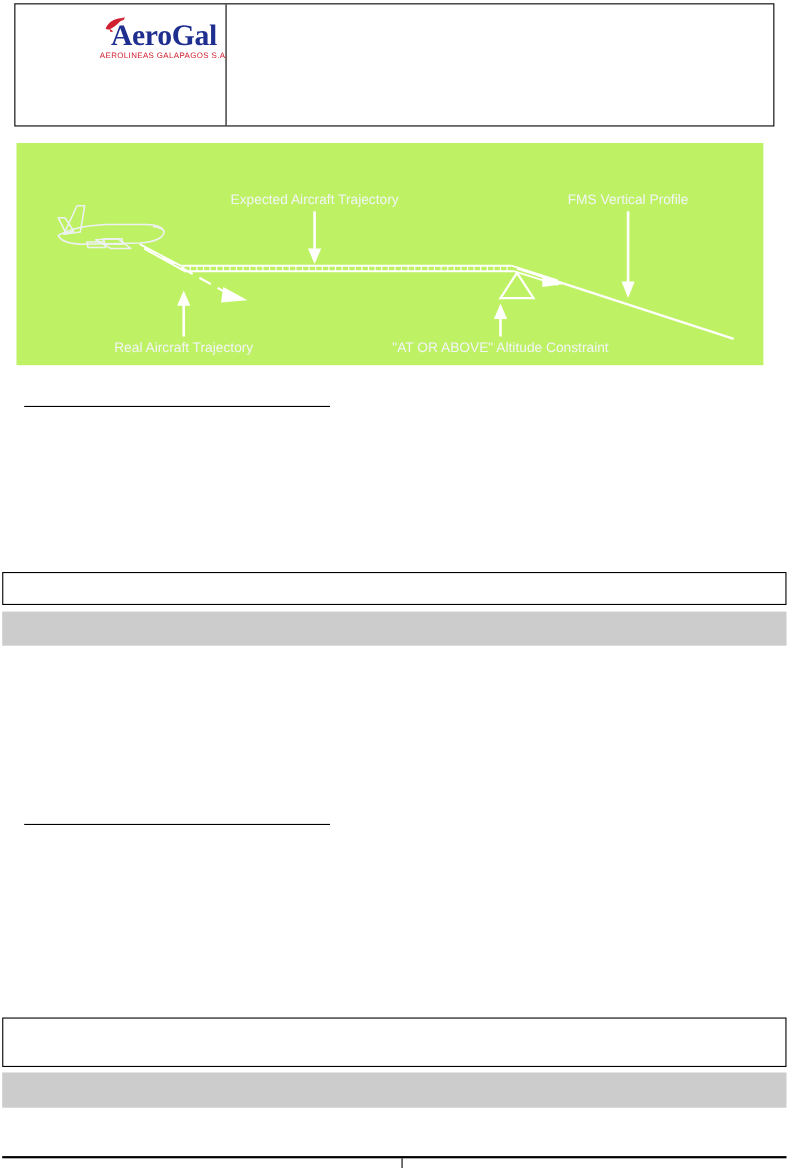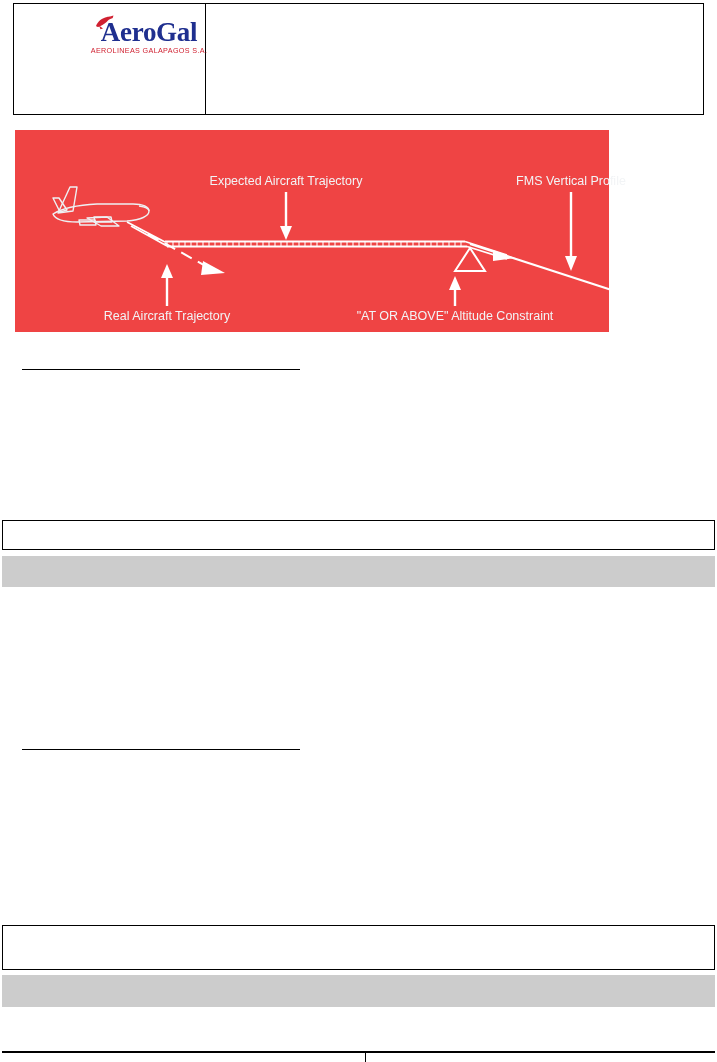--- a/index.html
+++ b/index.html
@@ -73,23 +73,23 @@
     color: #d02030;
     letter-spacing: 0.35px;
     white-space: nowrap;
   }
 
   
   .figure {
     position: absolute;
     left: 15px;
     top: 130px;
-    width: 594px;
+    width: 679px;
     height: 202px;
-    background: #ef4444;
+    background: #bef264;
   }
   .figure svg { display: block; }
   .fig-label {
     fill: #f2f4f6;
     font-family: "Liberation Sans", sans-serif;
     font-size: 12.5px;
   }
 
   
   .rule {

